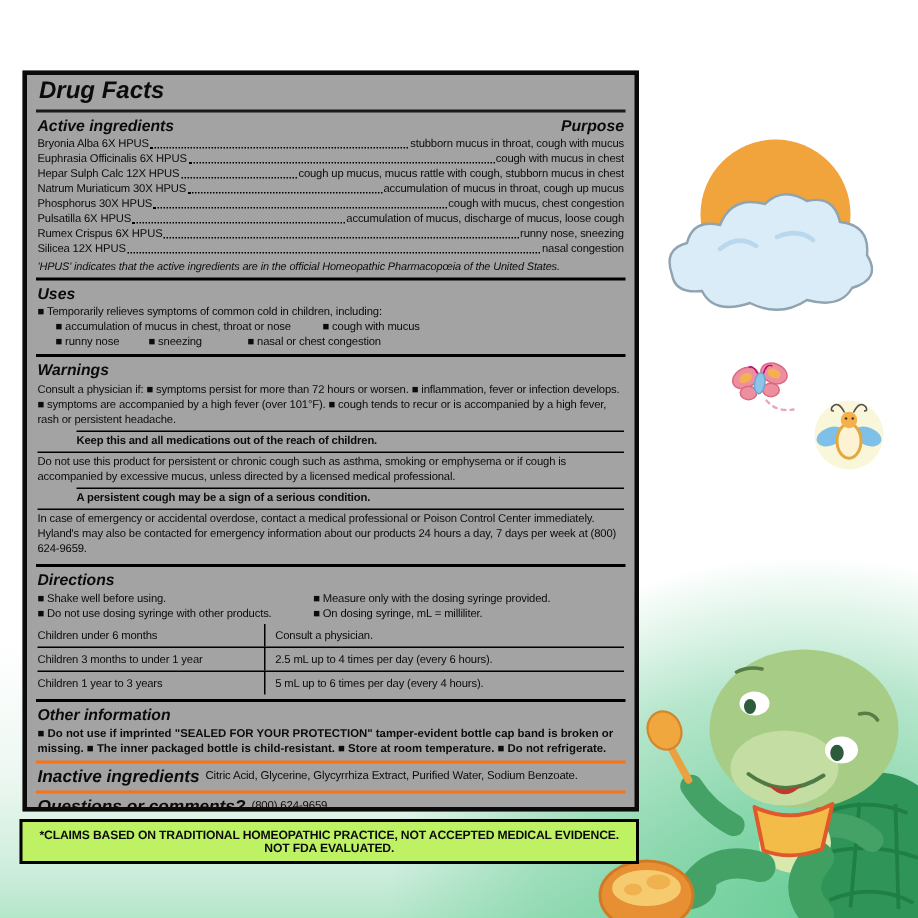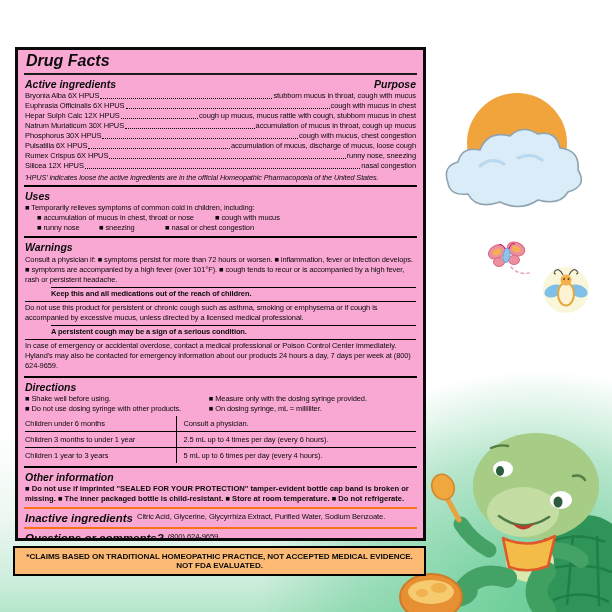--- a/index.html
+++ b/index.html
@@ -11,21 +11,21 @@
     overflow:hidden;
     background:
       radial-gradient(ellipse 62% 52% at 88% 99%, rgba(104,204,150,0.95) 0%, rgba(104,204,150,0.45) 48%, rgba(104,204,150,0) 74%),
       linear-gradient(180deg, #ffffff 0%, #ffffff 70%, #eef8f2 84%, #cdeddc 95%, #b4e6ca 100%);
   }
   svg { display:block; }
 
   
   .panel {
     position:absolute; left:15px; top:47px; width:411px; height:494px;
-    background:#f9a8d4; border:3px solid #0a0a0a; padding:0 6px 2px 6px; overflow:hidden;
+    background:#a3a3a3; border:3px solid #0a0a0a; padding:0 6px 2px 6px; overflow:hidden;
   }
   .title-block { padding:2px 2px 3px 2px; border-bottom:2.5px solid #1b1b1b; }
   .panel-title { font-size:16px; font-weight:bold; font-style:italic; letter-spacing:0; }
 
   .sec { border-top:2px solid #000; padding:2px 1px 3px 1px; }
   .sec.first { border-top:none; }
   .sec-head { font-size:10.5px; font-weight:bold; font-style:italic; margin:1px 0 1px 0; }
 
   .small { font-size:7.5px; line-height:10px; letter-spacing:-0.1px; }
 
@@ -53,21 +53,21 @@
 
   .oline { font-weight:bold; font-size:7.6px; line-height:10px; }
 
   .inline-sec { border-top:2px solid #f97316; padding:3px 1px; display:flex; align-items:flex-start; }
   .ih { font-size:11.5px; font-weight:bold; font-style:italic; margin-right:4px; white-space:nowrap; }
   .itext { font-size:7.6px; letter-spacing:-0.1px; }
 
   
   .claims {
     position:absolute; left:13px; top:546px; width:413px;
-    border:2.5px solid #000; background:#fdba74; padding:4px 2px;
+    border:2.5px solid #000; background:#bef264; padding:4px 2px;
     text-align:center; font-weight:bold; font-size:8.1px; letter-spacing:-0.1px; line-height:9px;
   }
 
   
   .art { position:absolute; }
   .art-suncloud { left:440px; top:88px; }
   .art-butterfly { left:486px; top:240px; }
   .art-firefly { left:540px; top:265px; }
   .art-turtle { left:395px; top:420px; }
 </style>
@@ -202,21 +202,21 @@
             <span class="ing-name">Rumex Crispus 6X HPUS</span>
             <span class="dots"></span>
             <span class="ing-purpose">runny nose, sneezing</span>
           </div>
         <div class="ing-row">
             <span class="ing-name">Silicea 12X HPUS</span>
             <span class="dots"></span>
             <span class="ing-purpose">nasal congestion</span>
           </div>
       </div>
-      <div class="footnote">'HPUS' indicates loose the active ingredients are in the official Homeopathic Pharmacopœia of the United States.</div>
+      <div class="footnote">'HPUS' indicates that the active ingredients are in the official Homeopathic Pharmacopœia of the United States.</div>
     </div>
 
     <div class="sec">
       <div class="sec-head">Uses</div>
       <div class="small">
         <div>■ Temporarily relieves symptoms of common cold in children, including:</div>
         <div class="uses-sub">
           <span class="w178">■ accumulation of mucus in chest, throat or nose</span>
           <span>■ cough with mucus</span>
         </div>

